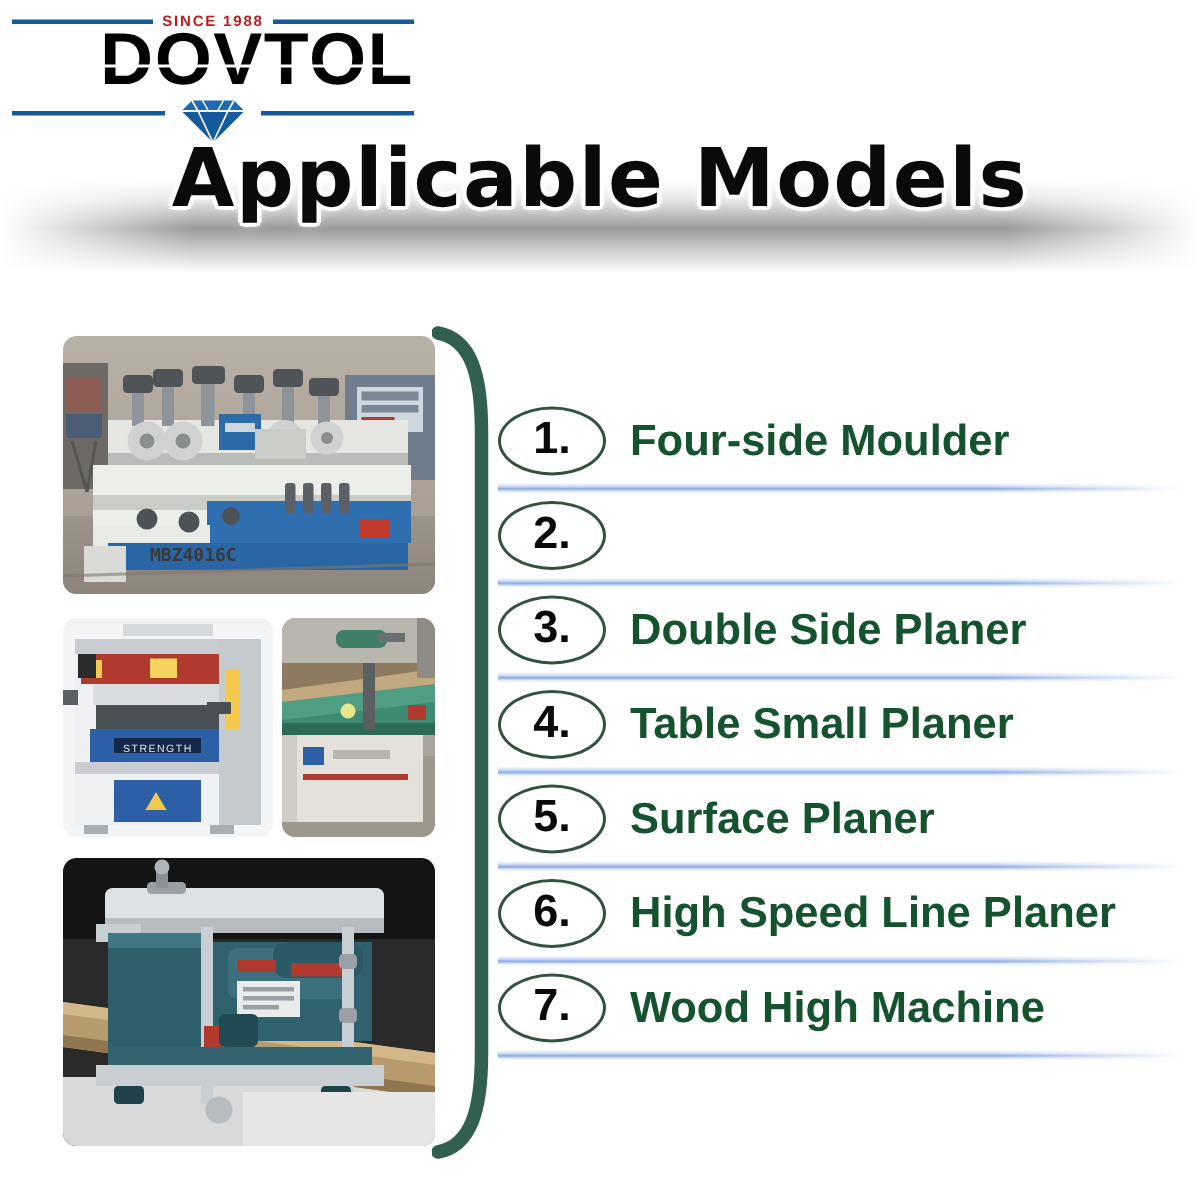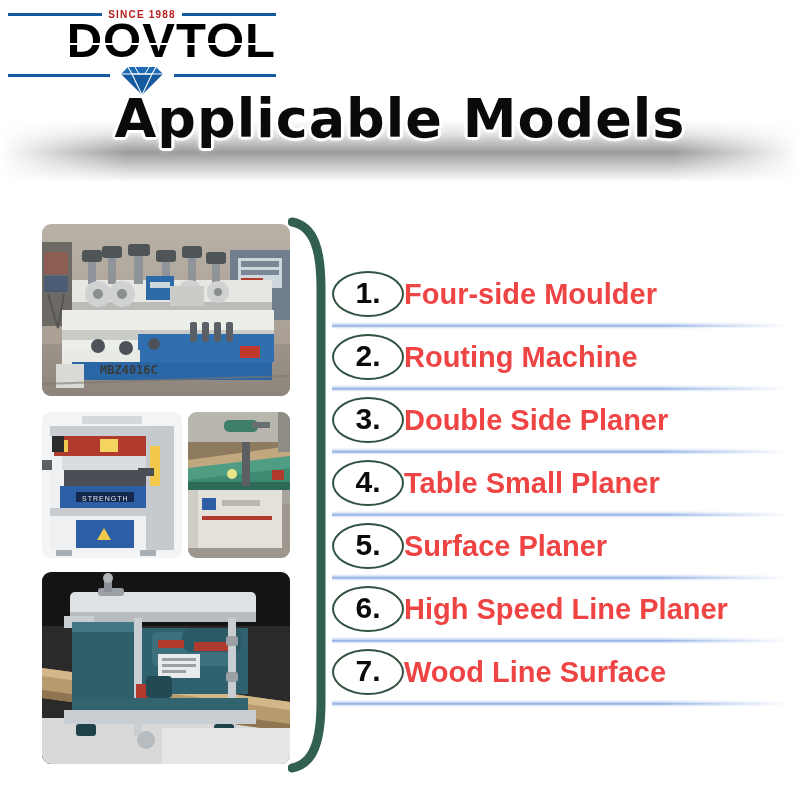--- a/index.html
+++ b/index.html
@@ -196,24 +196,24 @@
     font-size: 30px;
     font-weight: bold;
     color: #0a0a0a;
     font-family: "Liberation Sans", sans-serif;
     line-height: 1;
     padding-bottom: 2px;
   }
   .model-label {
     font-size: 29px;
     font-weight: bold;
-    color: #ef4444;
+    color: #14532d;
     font-family: "Liberation Sans", sans-serif;
     white-space: nowrap;
-    margin-left: 0;
+    margin-left: 16px;
     line-height: 1;
   }
   .row-sep {
     position: absolute;
     left: 0;
     bottom: 2px;
     width: 458px;
     height: 7px;
     background: linear-gradient(to bottom,
         rgba(255,255,255,0) 0%,
@@ -448,21 +448,20 @@
     </div>
     <div class="row-sep"></div>
   </div>
 
   <div class="model-row">
     <div class="row-inner">
       <div class="num-badge">
         <span class="ring"></span>
         <span class="num-text">2.</span>
       </div>
-      <span class="model-label">Routing Machine</span>
     </div>
     <div class="row-sep"></div>
   </div>
 
   <div class="model-row">
     <div class="row-inner">
       <div class="num-badge">
         <span class="ring"></span>
         <span class="num-text">3.</span>
       </div>
@@ -503,18 +502,18 @@
     </div>
     <div class="row-sep"></div>
   </div>
 
   <div class="model-row">
     <div class="row-inner">
       <div class="num-badge">
         <span class="ring"></span>
         <span class="num-text">7.</span>
       </div>
-      <span class="model-label">Wood Line Surface</span>
+      <span class="model-label">Wood High Machine</span>
     </div>
     <div class="row-sep"></div>
   </div>
 
 </div>
 
 </body></html>

